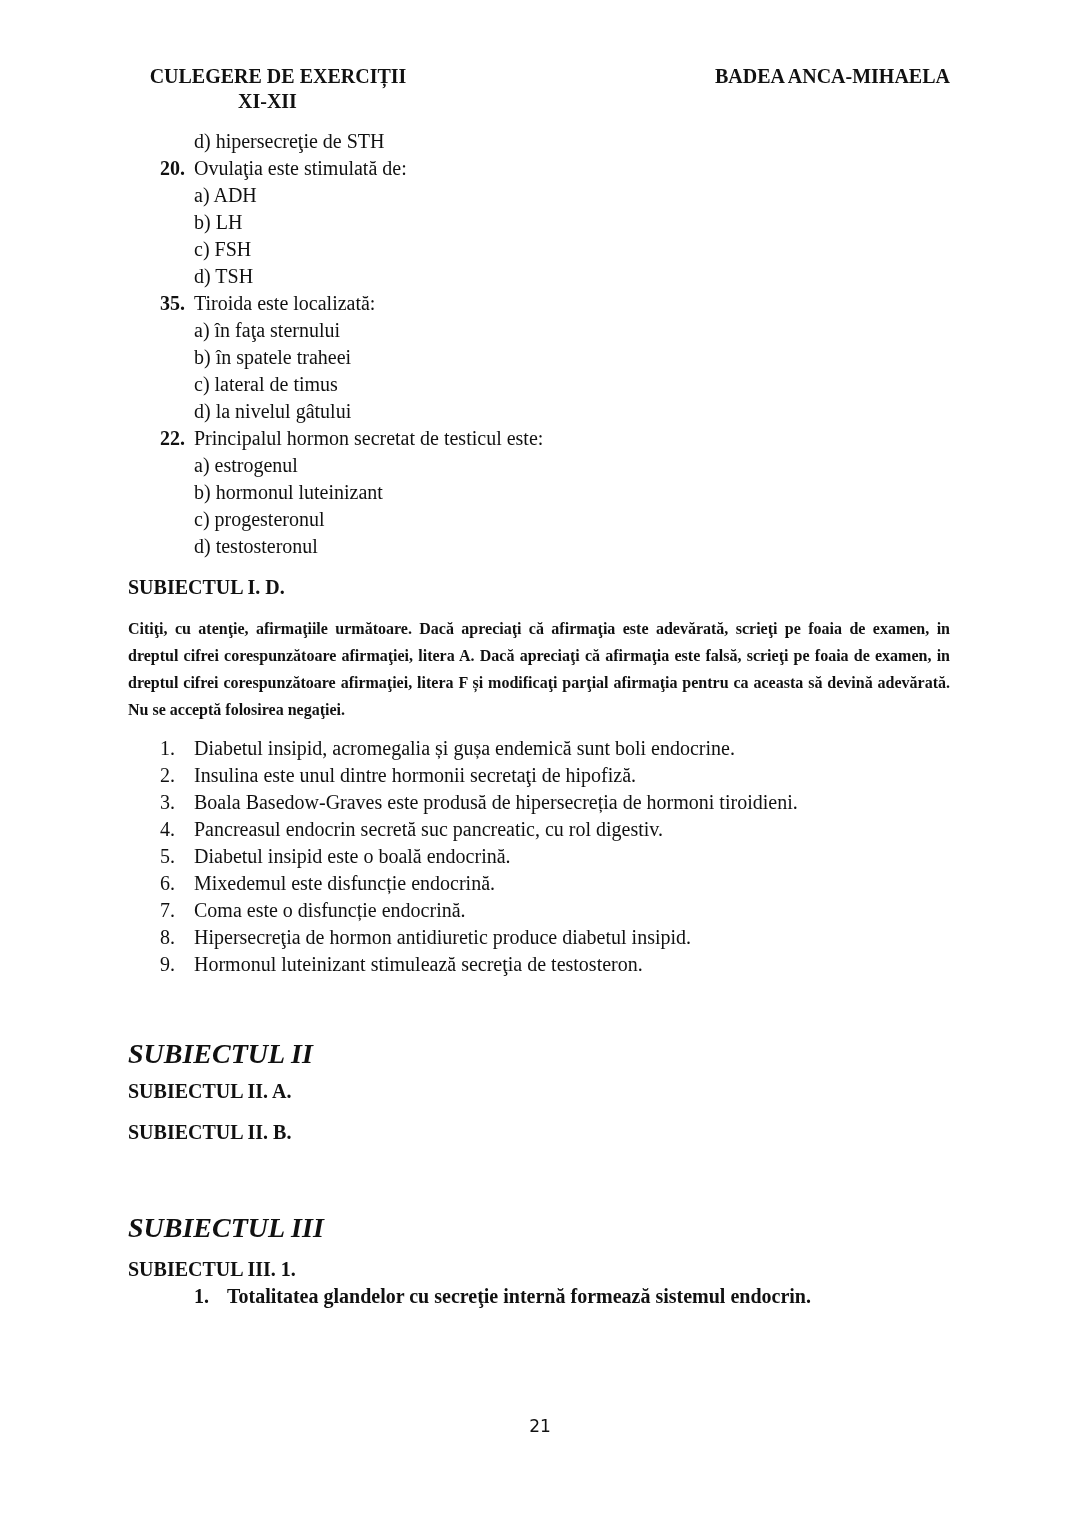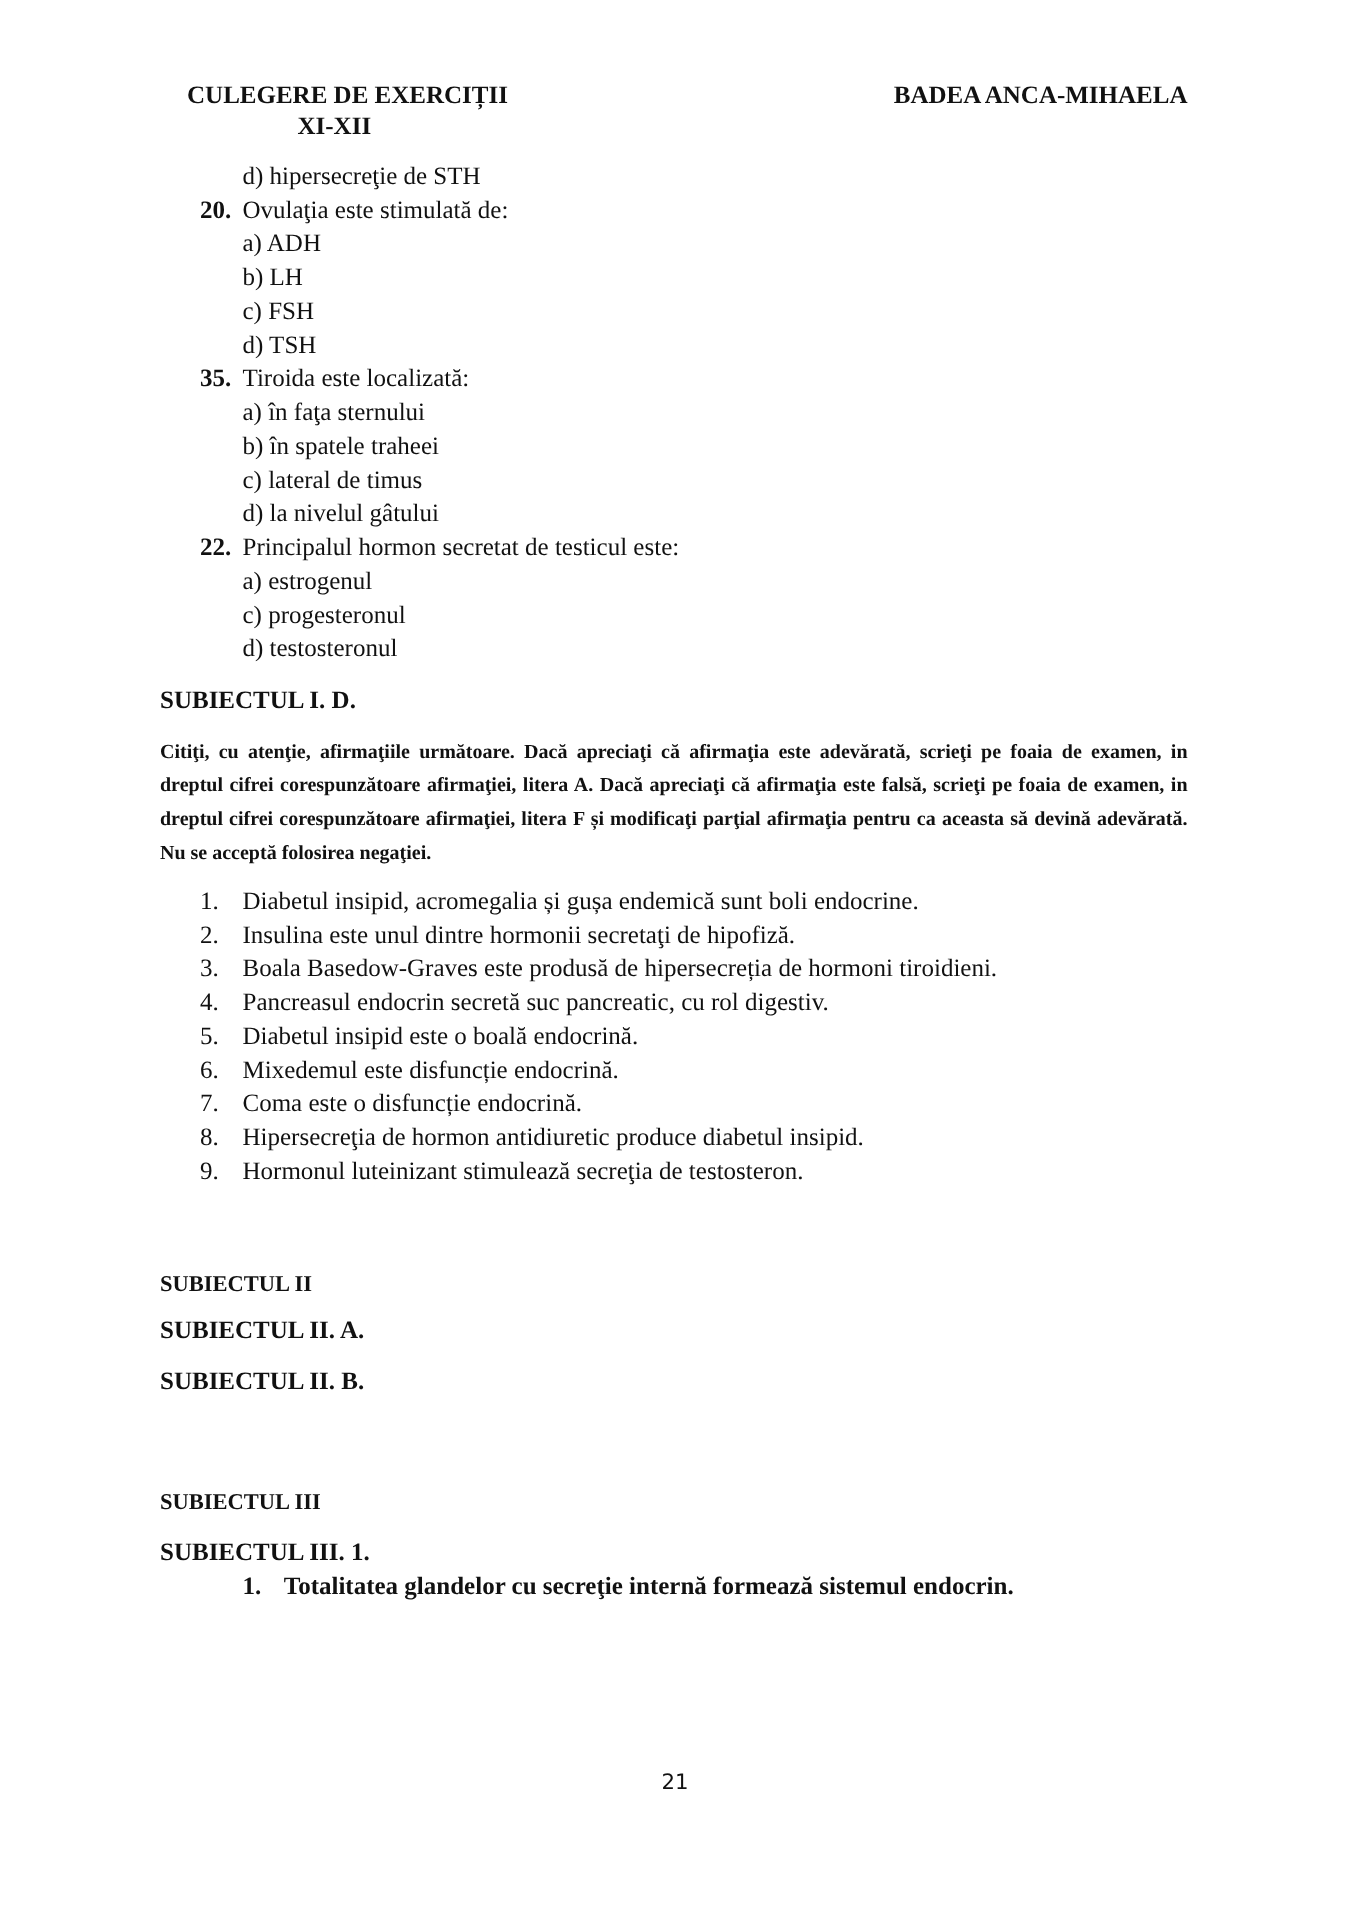--- a/index.html
+++ b/index.html
@@ -20,21 +20,21 @@
 
   .sec-title { font-weight: bold; font-size: 20px; margin-top: 15px; line-height: 27px; }
   .instructions {
     font-weight: bold; font-size: 16px; line-height: 27px; text-align: justify;
     margin-top: 14px;
   }
   .stmt-list { margin-top: 12px; }
   .stmt { line-height: 27px; height: 27px; white-space: nowrap; padding-left: 32px; }
   .stmt .num { display: inline-block; width: 34px; }
 
-  .big-title { font-weight: bold; font-size: 18px; line-height: 32px; }
+  .big-title { font-weight: bold; font-style: italic; font-size: 28px; line-height: 32px; }
   .sub-title { font-weight: bold; font-size: 20px; line-height: 27px; }
 
   .bold-stmt { font-weight: bold; font-size: 20px; line-height: 27px; padding-left: 66px; white-space: nowrap; }
   .bold-stmt .num { display: inline-block; width: 33px; }
 
   .page-num { position: absolute; top: 1416px; left: 0; width: 1080px; text-align: center; font-family: "DejaVu Sans", sans-serif; font-size: 17px; }
 </style>
 </head>
 <body>
 
@@ -61,20 +61,21 @@
     <div class="q"><span class="num">35.</span><span>Tiroida este localizată:</span></div>
     <div class="opt">a) în faţa sternului</div>
     <div class="opt">b) în spatele traheei</div>
     <div class="opt">c) lateral de timus</div>
     <div class="opt">d) la nivelul gâtului</div>
   </div>
 
   <div>
     <div class="q"><span class="num">22.</span><span>Principalul hormon secretat de testicul este:</span></div>
     <div class="opt">a) estrogenul</div>
+    <div class="opt">b) hormonul luteinizant</div>
     <div class="opt">c) progesteronul</div>
     <div class="opt">d) testosteronul</div>
   </div>
 
   <div class="sec-title" style="margin-top:14px">SUBIECTUL I. D.</div>
 
   <div class="instructions">Citiţi, cu atenţie, afirmaţiile următoare. Dacă apreciaţi că afirmaţia este adevărată, scrieţi pe foaia de examen, in dreptul cifrei corespunzătoare afirmaţiei, litera A. Dacă apreciaţi că afirmaţia este falsă, scrieţi pe foaia de examen, in dreptul cifrei corespunzătoare afirmaţiei, litera F și modificaţi parţial afirmaţia pentru ca aceasta să devină adevărată. Nu se acceptă folosirea negaţiei.</div>
 
   <div class="stmt-list">
     <div class="stmt"><span class="num">1.</span><span>Diabetul insipid, acromegalia și gușa endemică sunt boli endocrine.</span></div>

